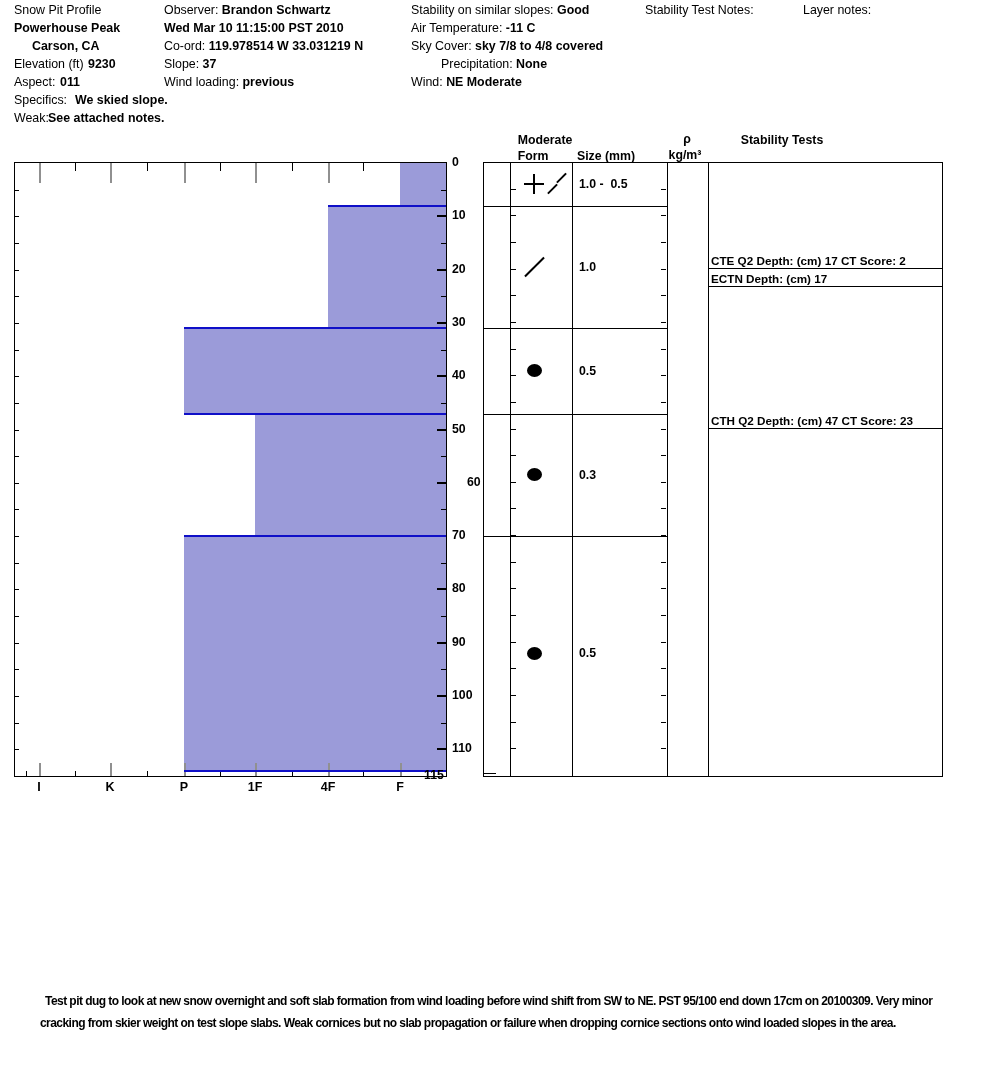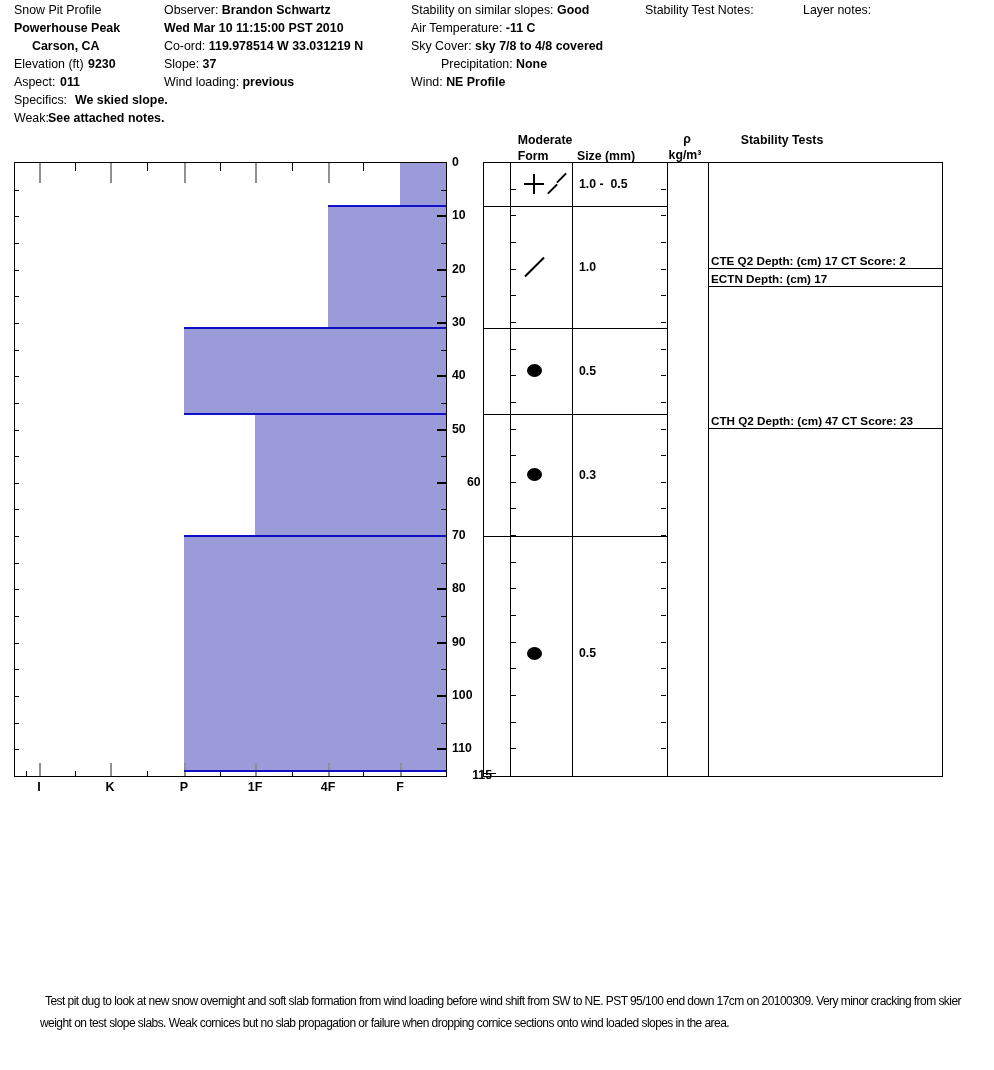--- a/index.html
+++ b/index.html
@@ -8,21 +8,21 @@
   .abs{position:absolute;}
   .hdr-row{position:absolute;font-size:12.4px;line-height:16px;white-space:nowrap;}
   .hdr-row .val{font-weight:bold;}
   .th{position:absolute;font-weight:bold;font-size:12.3px;line-height:14px;text-align:center;}
   .th-left{text-align:left;}
   #chart{position:absolute;border:1px solid #000;background:#fff;}
   .depth-label{position:absolute;font-weight:bold;font-size:12.3px;line-height:13px;}
   .hard-label{position:absolute;font-weight:bold;font-size:12.5px;line-height:13px;text-align:center;width:30px;}
   .size-label{position:absolute;font-weight:bold;font-size:12.3px;line-height:16px;white-space:pre;}
   .stab-text{position:absolute;font-weight:bold;font-size:11.7px;line-height:13px;white-space:nowrap;}
-  #notes{position:absolute;left:40px;top:990px;width:938px;font-weight:normal;
+  #notes{position:absolute;left:40px;top:990px;width:938px;font-weight:bold;
          font-size:12px;line-height:22px;letter-spacing:-0.55px;text-indent:5px;}
 </style>
 </head>
 <body>
 
 <div id="root">
 
   <div id="header">
       <div class="hdr-row" style="left: 14px; top: 2px;"><span>Snow Pit Profile</span></div>
       <div class="hdr-row" style="left: 14px; top: 20px;"><span class="val">Powerhouse Peak</span></div>
@@ -33,21 +33,21 @@
       <div class="hdr-row" style="left: 14px; top: 110px;"><span>Weak:</span><span class="val" style="position: absolute; left: 34px;">See attached notes.</span></div>
       <div class="hdr-row" style="left: 164px; top: 2px; text-align: center;"><span>Observer:</span> <span class="val">Brandon Schwartz</span></div>
       <div class="hdr-row" style="left: 164px; top: 20px;"><span class="val">Wed Mar 10 11:15:00 PST 2010</span></div>
       <div class="hdr-row" style="left: 164px; top: 38px;"><span>Co-ord:</span> <span class="val">119.978514 W 33.031219 N</span></div>
       <div class="hdr-row" style="left: 164px; top: 56px;"><span>Slope:</span> <span class="val">37</span></div>
       <div class="hdr-row" style="left: 164px; top: 74px;"><span>Wind loading:</span> <span class="val">previous</span></div>
       <div class="hdr-row" style="left: 411px; top: 2px;"><span>Stability on similar slopes:</span> <span class="val">Good</span></div>
       <div class="hdr-row" style="left: 411px; top: 20px;"><span>Air Temperature:</span> <span class="val">-11 C</span></div>
       <div class="hdr-row" style="left: 411px; top: 38px;"><span>Sky Cover:</span> <span class="val">sky 7/8 to 4/8 covered</span></div>
       <div class="hdr-row" style="left: 411px; top: 56px; margin-left: 30px;"><span>Precipitation:</span> <span class="val">None</span></div>
-      <div class="hdr-row" style="left: 411px; top: 74px;"><span>Wind:</span> <span class="val">NE Profile</span></div>
+      <div class="hdr-row" style="left: 411px; top: 74px;"><span>Wind:</span> <span class="val">NE Moderate</span></div>
       <div class="hdr-row" style="left: 645px; top: 2px;"><span>Stability Test Notes:</span></div>
       <div class="hdr-row" style="left: 803px; top: 2px;"><span>Layer notes:</span></div>
     </div>
 
   <div class="th" style="left:503px;top:133px;width:84px;">Moderate</div>
   <div class="th" style="left:491px;top:149px;width:84px;">Form</div>
   <div class="th th-left" style="left:577px;top:149px;width:90px;">Size (mm)</div>
   <div class="th" style="left:667px;top:132px;width:40px;">ρ</div>
   <div class="th" style="left:665px;top:148px;width:40px;">kg/m³</div>
   <div class="th" style="left:702px;top:133px;width:160px;">Stability Tests</div>
@@ -138,21 +138,21 @@
       <div class="abs depth-label" style="left: 452px; top: 262.609px; width: 28px;">20</div>
       <div class="abs depth-label" style="left: 452px; top: 315.913px; width: 28px;">30</div>
       <div class="abs depth-label" style="left: 452px; top: 369.217px; width: 28px;">40</div>
       <div class="abs depth-label" style="left: 452px; top: 422.522px; width: 28px;">50</div>
       <div class="abs depth-label" style="left: 467px; top: 475.826px; width: 28px;">60</div>
       <div class="abs depth-label" style="left: 452px; top: 529.13px; width: 28px;">70</div>
       <div class="abs depth-label" style="left: 452px; top: 582.435px; width: 28px;">80</div>
       <div class="abs depth-label" style="left: 452px; top: 635.739px; width: 28px;">90</div>
       <div class="abs depth-label" style="left: 452px; top: 689.043px; width: 28px;">100</div>
       <div class="abs depth-label" style="left: 452px; top: 742.348px; width: 28px;">110</div>
-      <div class="abs depth-label" style="left: 464px; top: 769px; width: 28px; text-align: right;">115</div>
+      <div class="abs depth-label" style="left: 424px; top: 769px; width: 28px;">115</div>
       <div class="abs hard-label" style="left: 24px; top: 781px;">I</div>
       <div class="abs hard-label" style="left: 95px; top: 781px;">K</div>
       <div class="abs hard-label" style="left: 169px; top: 781px;">P</div>
       <div class="abs hard-label" style="left: 240px; top: 781px;">1F</div>
       <div class="abs hard-label" style="left: 313px; top: 781px;">4F</div>
       <div class="abs hard-label" style="left: 385px; top: 781px;">F</div>
       <div class="abs" style="left: 483px; top: 162px; width: 1px; height: 615px; background: rgb(0, 0, 0);"></div>
       <div class="abs" style="left: 510px; top: 162px; width: 1px; height: 615px; background: rgb(0, 0, 0);"></div>
       <div class="abs" style="left: 572px; top: 162px; width: 1px; height: 615px; background: rgb(0, 0, 0);"></div>
       <div class="abs" style="left: 667px; top: 162px; width: 1px; height: 615px; background: rgb(0, 0, 0);"></div>

